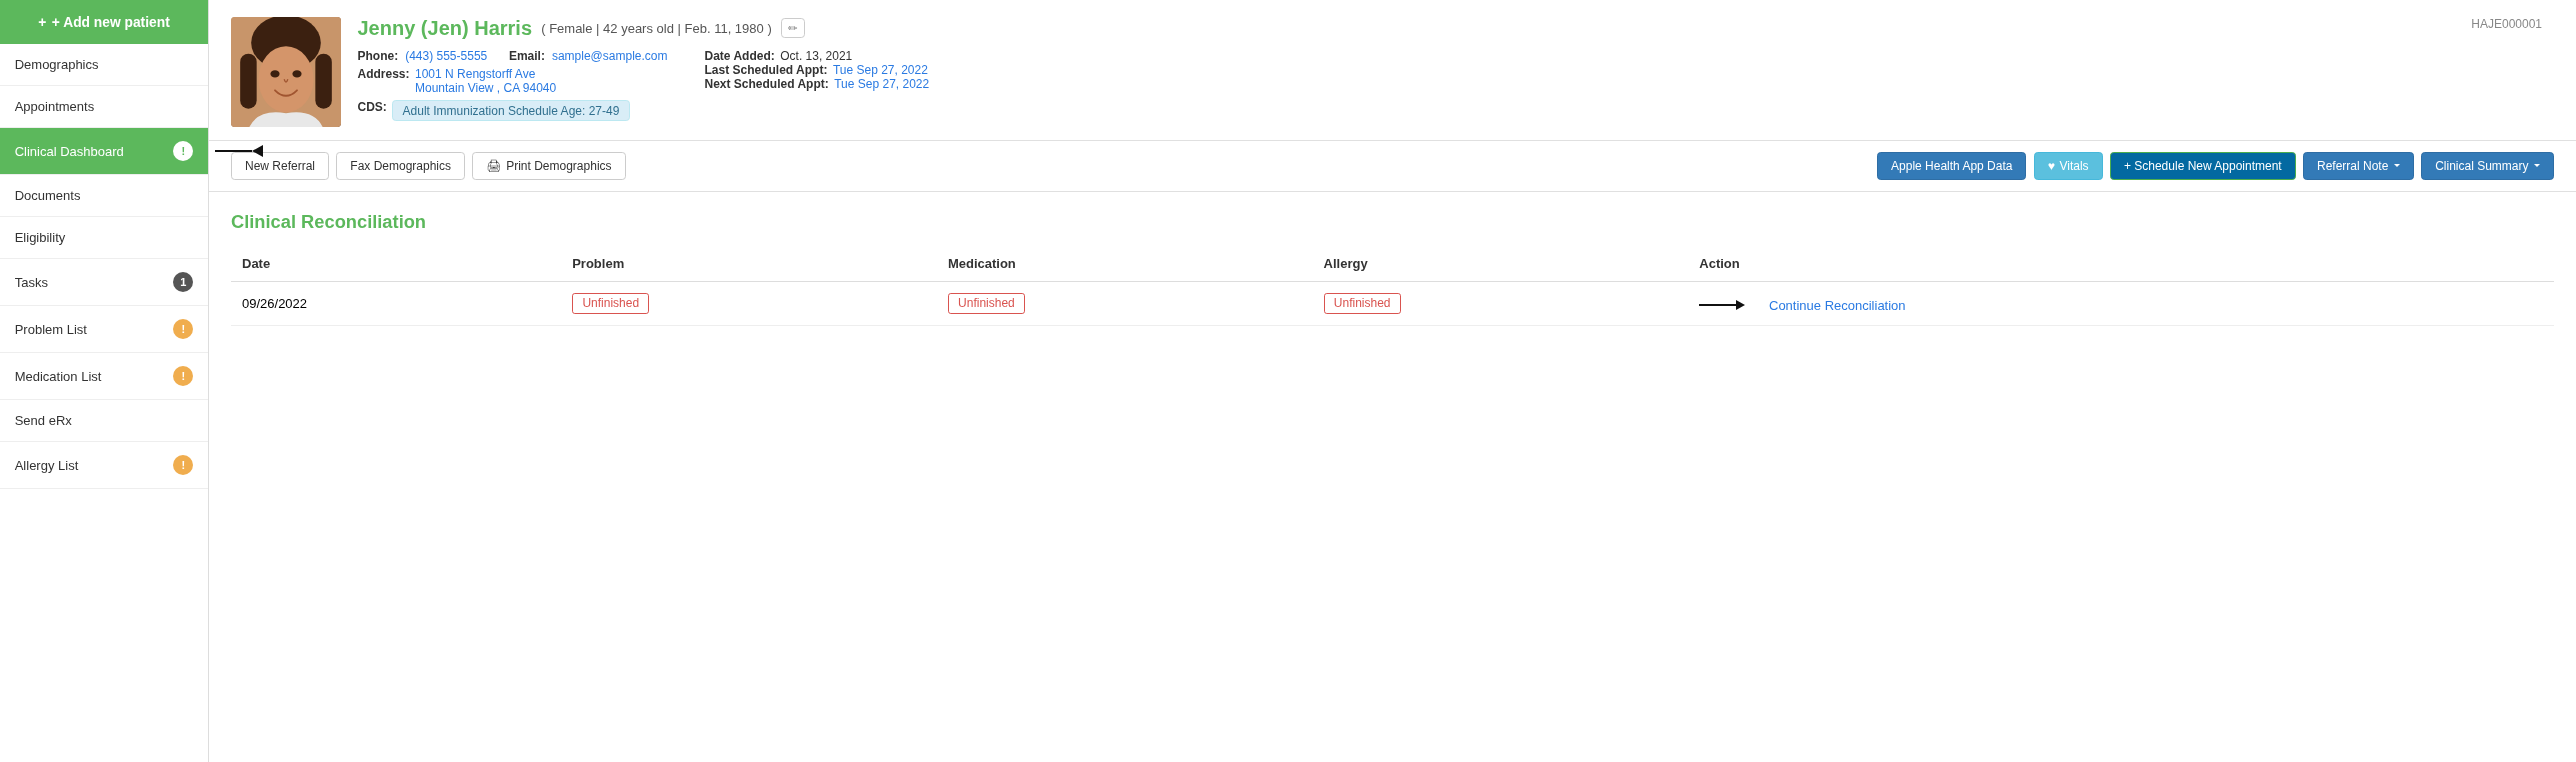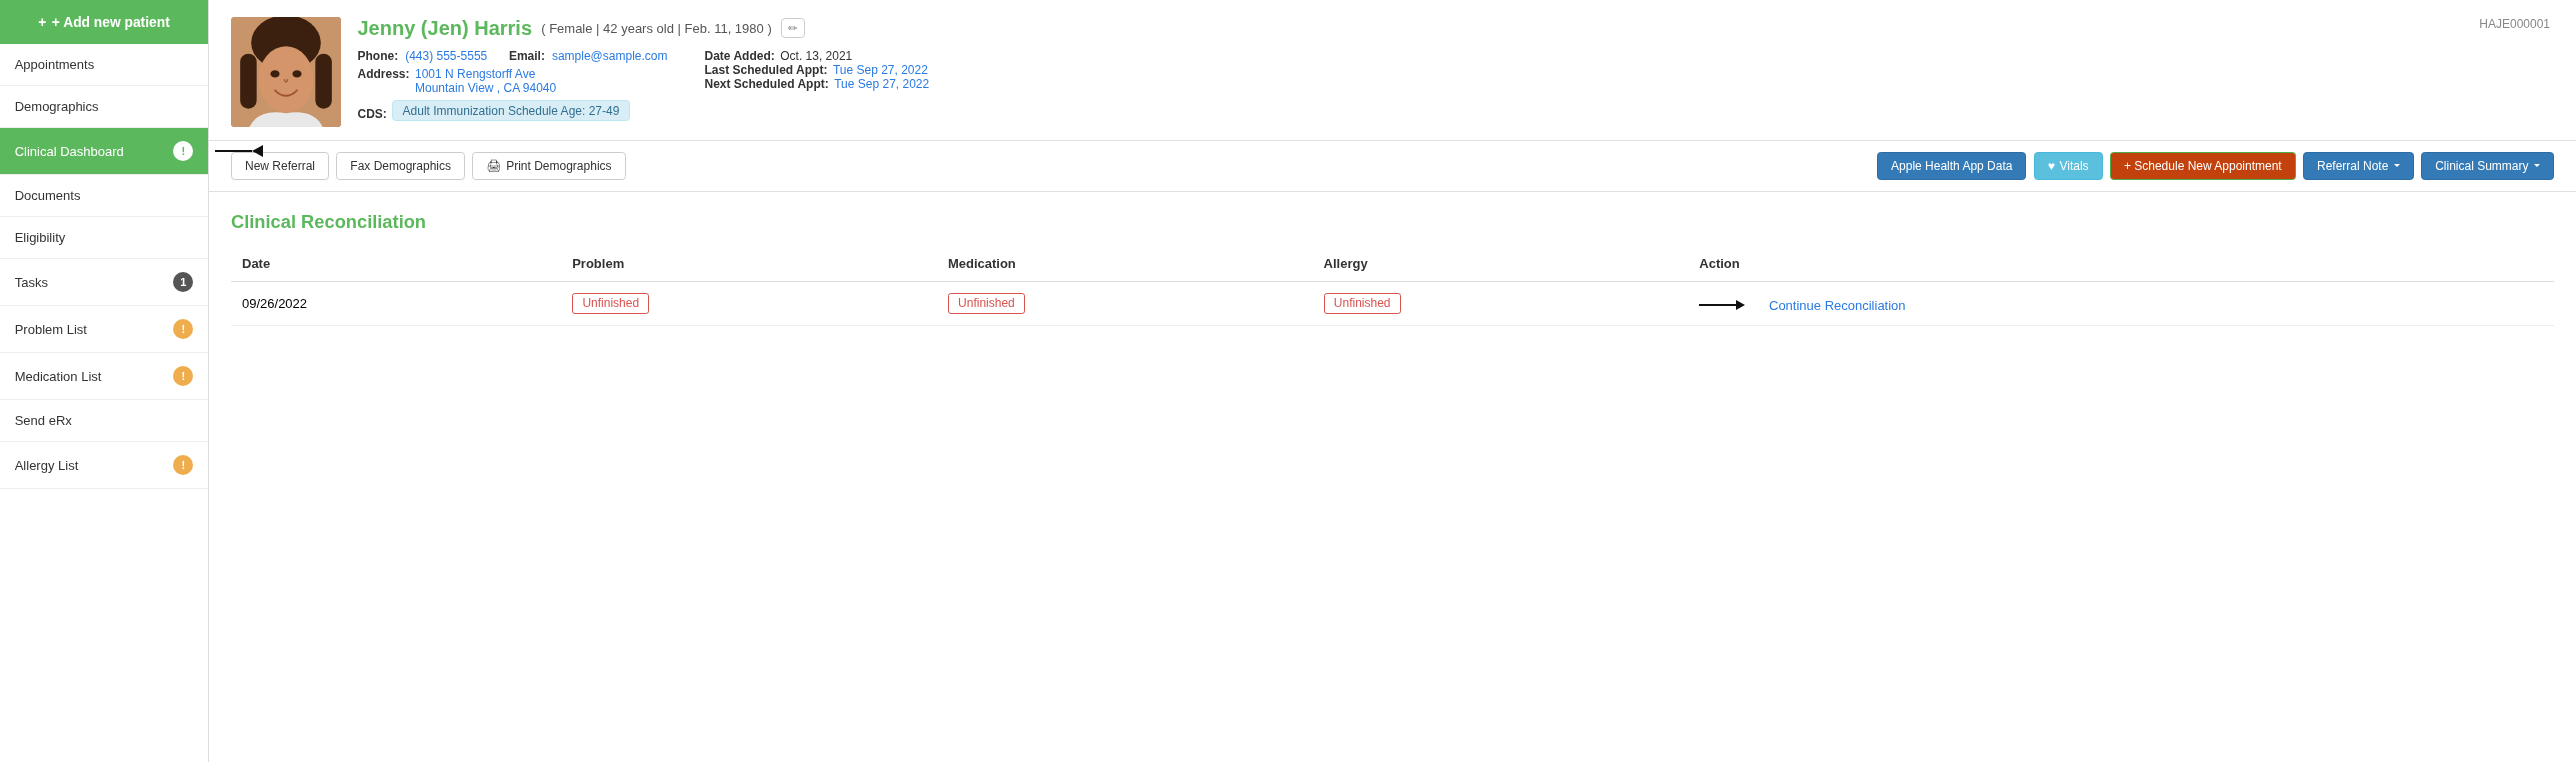--- a/index.html
+++ b/index.html
@@ -19,38 +19,38 @@
     
     .main { flex: 1; overflow-y: auto; background: #fff; }
 
     
     .patient-header { display: flex; align-items: flex-start; padding: 16.5px 22px 13px; border-bottom: 0.9px solid #e0e0e0; gap: 16.5px; position: relative; }
     .patient-photo-placeholder { width: 110px; height: 110px; background: linear-gradient(135deg, #c8a882 0%, #a0785a 40%, #6b4c3b 100%); border-radius: 3.7px; display: flex; align-items: center; justify-content: center; overflow: hidden; }
     .patient-name-row { display: flex; align-items: center; gap: 9.2px; margin-bottom: 9.2px; }
     .patient-name { color: #5cb85c; font-size: 20px; font-weight: 600; text-align: center; }
     .patient-meta { color: #555; font-size: 13px; }
     .edit-icon { background: #fff; border: 0.9px solid #ccc; border-radius: 3.7px; padding: 2.8px 6.4px; cursor: pointer; color: #666; font-size: 11px; }
-    .patient-id { position: absolute; top: 16.5px; right: 26px; color: #888; font-size: 12px; font-weight: 500; }
+    .patient-id { position: absolute; top: 16.5px; right: 34px; color: #888; font-size: 12px; font-weight: 500; }
     .info-label { font-weight: 700; color: #333; white-space: nowrap; }
     .info-value { color: #2a7ae2; }
     .right-info-row { display: flex; gap: 5.5px; align-items: center; white-space: nowrap; }
     .right-info-label { font-weight: 700; color: #333; }
     .right-info-value { color: #2a7ae2; }
     .right-info-value.dark { color: #333; }
     .cds-badge { background: #d9edf7; color: #31708f; border: 0.9px solid #bce8f1; border-radius: 3.7px; padding: 2.8px 9.2px; font-size: 12px; cursor: pointer; }
     .patient-details-right { min-width: 238px; }
 
     
     .action-row { display: flex; align-items: center; justify-content: space-between; padding: 11px 22px; border-bottom: 0.9px solid #e0e0e0; }
     .action-left { display: flex; gap: 7.3px; }
     .action-right { display: flex; gap: 7.3px; flex-wrap: wrap; justify-content: flex-end; }
     .btn { border-radius: 3.7px; padding: 6.4px 13px; font-size: 12px; cursor: pointer; border: 0.9px solid; font-weight: 400; display: inline-flex; align-items: center; gap: 4.6px; text-align: center; }
     .btn-default { background: #fff; border-color: #ccc; color: #333; }
     .btn-primary { background: #337ab7; border-color: #2e6da4; color: #fff; }
-    .btn-success { background: #c2410c; border-color: #4cae4c; color: #fff; }
+    .btn-success { background: #0369a1; border-color: #4cae4c; color: #fff; }
     .btn-info { background: #5bc0de; border-color: #46b8da; color: #fff; }
     .btn-dropdown { display: inline-flex; align-items: center; gap: 3.7px; }
     .caret { display: inline-block; width: 0; height: 0; border-left: 3.7px solid transparent; border-right: 3.7px solid transparent; border-top: 3.7px solid currentColor; margin-left: 1.8px; }
 
     
     .clinical-section { padding: 18.3px 22px; }
     .section-title { color: #5cb85c; font-size: 18.3px; font-weight: 600; margin-bottom: 14.7px; }
 
     
     .recon-table { width: 100%; border-collapse: collapse; }
@@ -63,24 +63,24 @@
 <body>
 
 <div class="sidebar">
   <button class="sidebar-add-btn">
     <span>+</span>
     <span>+ Add new patient</span>
   </button>
   <nav class="sidebar-nav">
 
     <div class="sidebar-item">
+      <span>Demographics</span>
+    </div>
+    <div class="sidebar-item">
       <span>Appointments</span>
-    </div>
-    <div class="sidebar-item">
-      <span>Demographics</span>
     </div>
     <div class="sidebar-item active" style="position:relative;">
       <span>Clinical Dashboard</span>
       <span class="badge badge-excl">!</span>
 
       <div style="position:absolute; right:-55px; top:50%; transform:translateY(-50%); display:flex; align-items:center; pointer-events:none;">
         <div style="width:37px; height:1.8px; background:#111;"></div>
         <div style="width:0; height:0; border-top:6.4px solid transparent; border-bottom:6.4px solid transparent; border-right:11px solid #111; margin-left:0;"></div>
       </div>
     </div>
@@ -155,21 +155,21 @@
             <span class="info-label" style="margin-left:14.7px;">Email:</span>
             <span class="info-value" style="cursor:pointer;">sample@sample.com</span>
           </div>
           <div style="display:flex; gap:5.5px; align-items:flex-start; margin-bottom:4.6px;">
             <span class="info-label">Address:</span>
             <div>
               <div class="info-value" style="cursor:pointer;">1001 N Rengstorff Ave</div>
               <div class="info-value" style="cursor:pointer;">Mountain View , CA 94040</div>
             </div>
           </div>
-          <div style="display:flex; gap:5.5px; align-items:flex-end;">
+          <div style="display:flex; gap:5.5px; align-items:flex-start;">
             <span class="info-label">CDS:</span>
             <span class="cds-badge">Adult Immunization Schedule Age: 27-49</span>
           </div>
         </div>
 
         <div class="patient-details-right">
           <div class="right-info-row">
             <span class="right-info-label">Date Added:</span>
             <span class="right-info-value dark">Oct. 13, 2021</span>
           </div>

